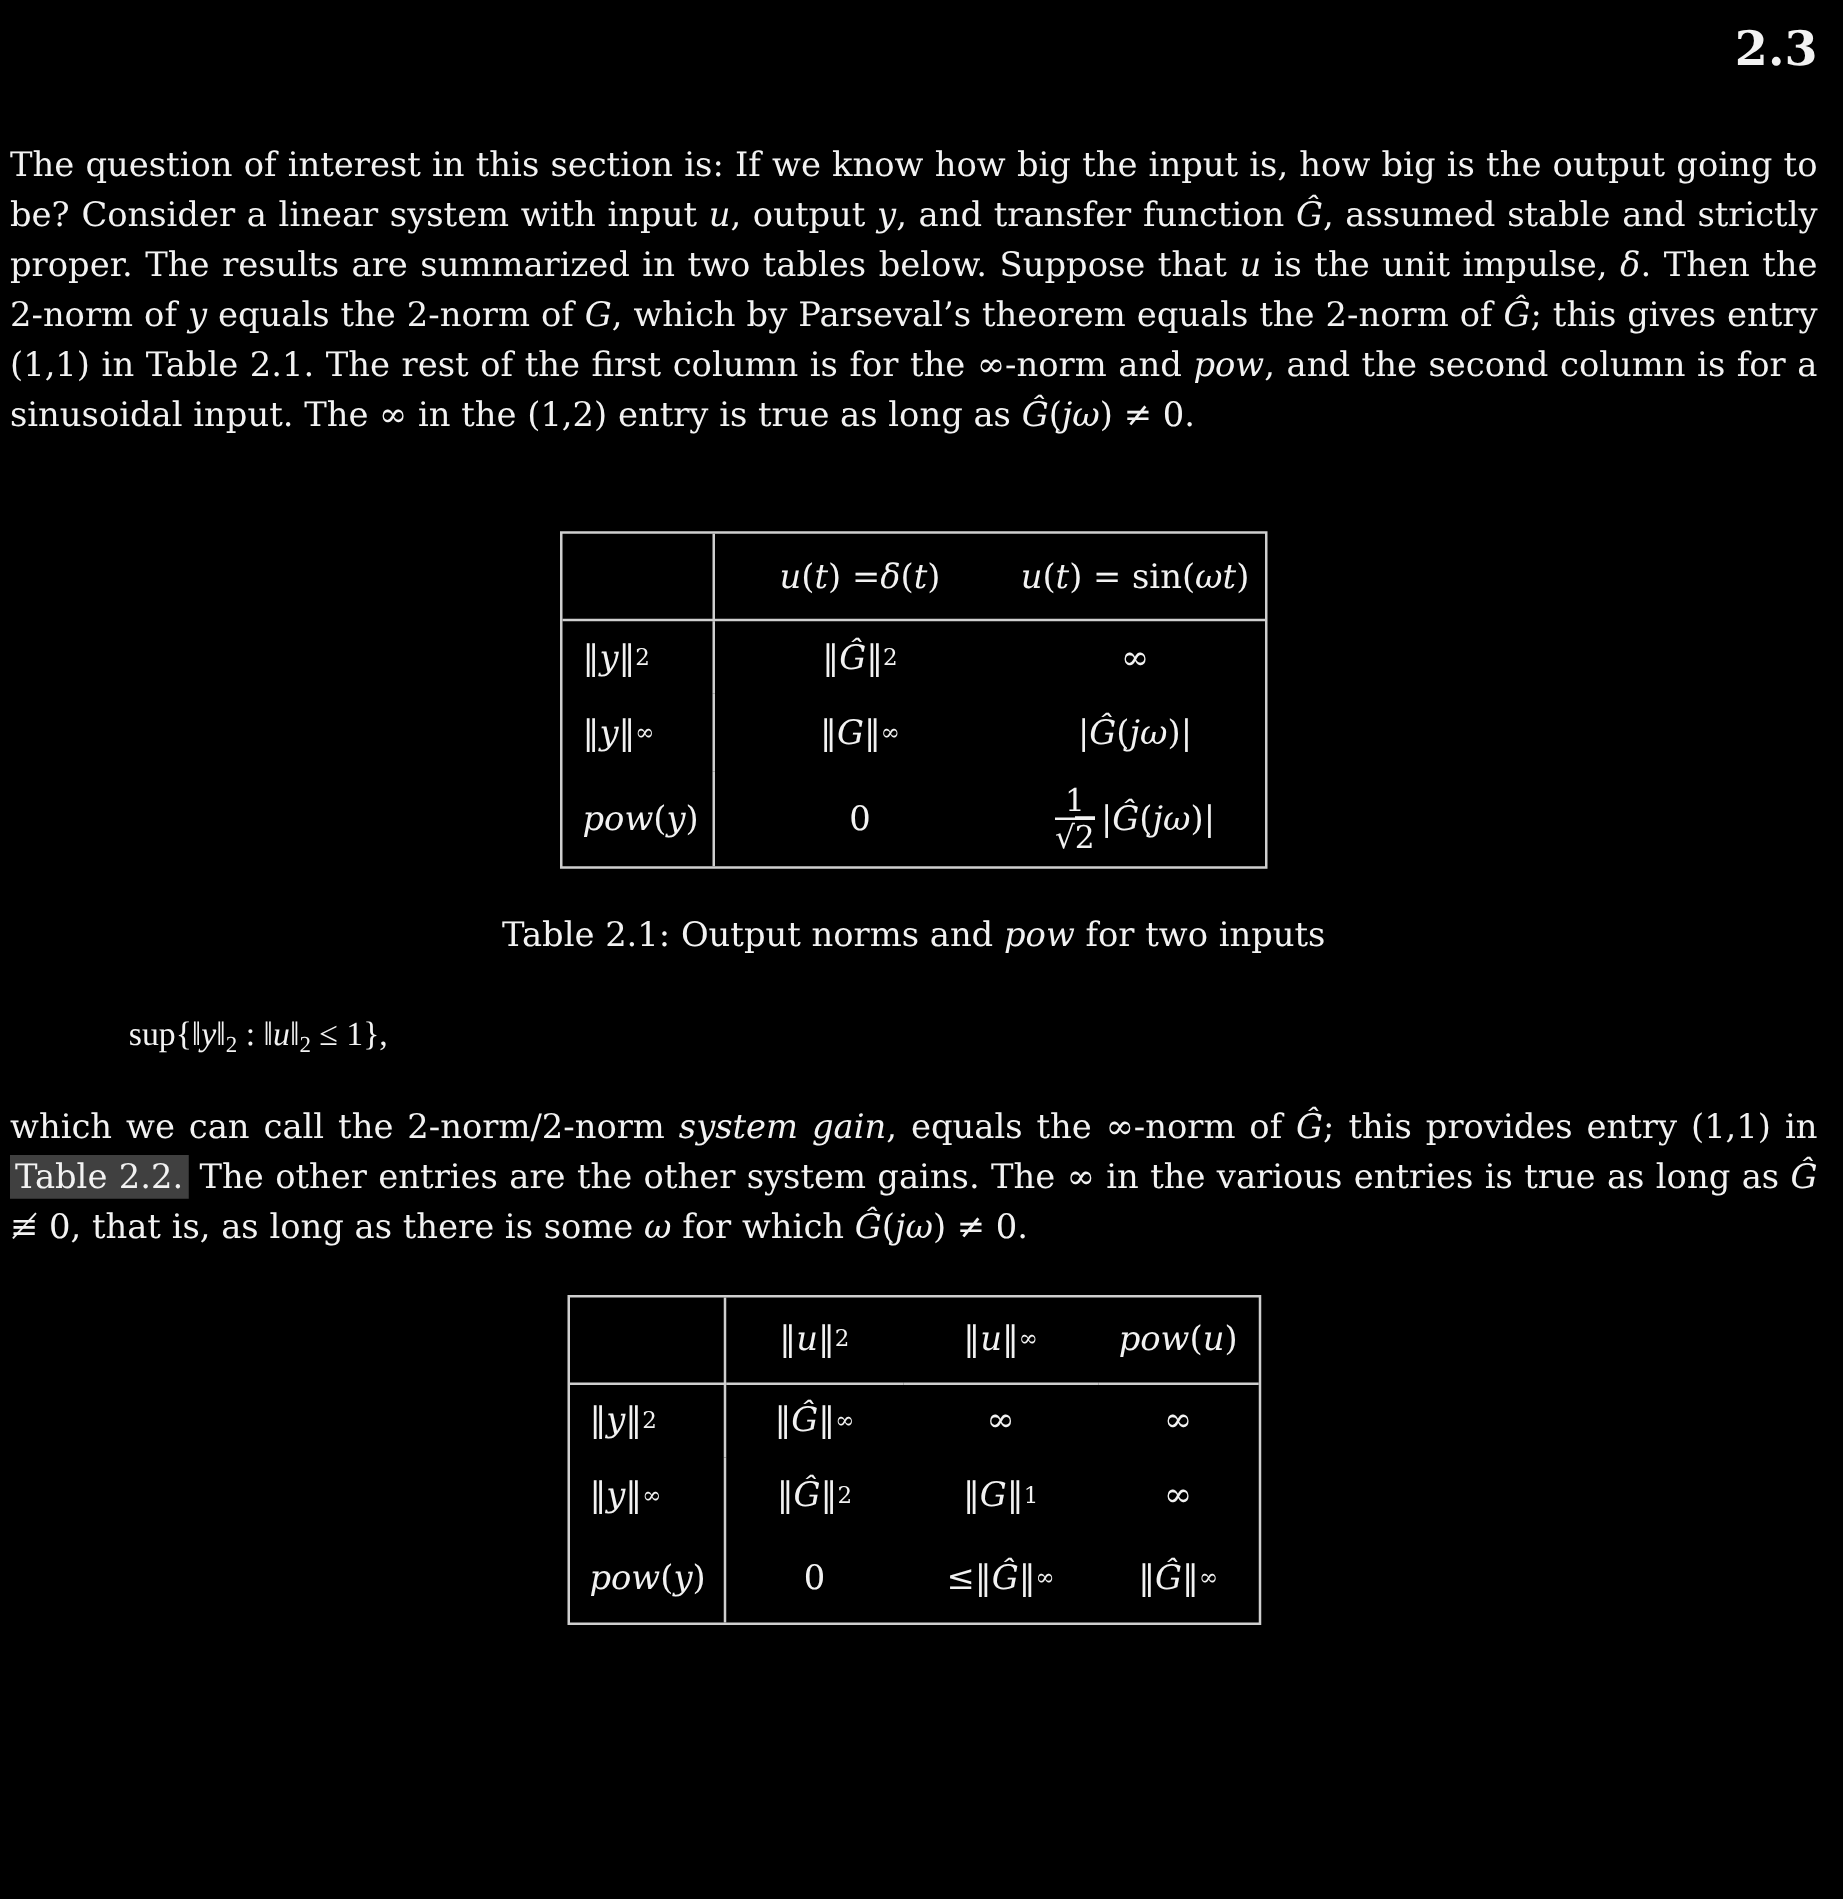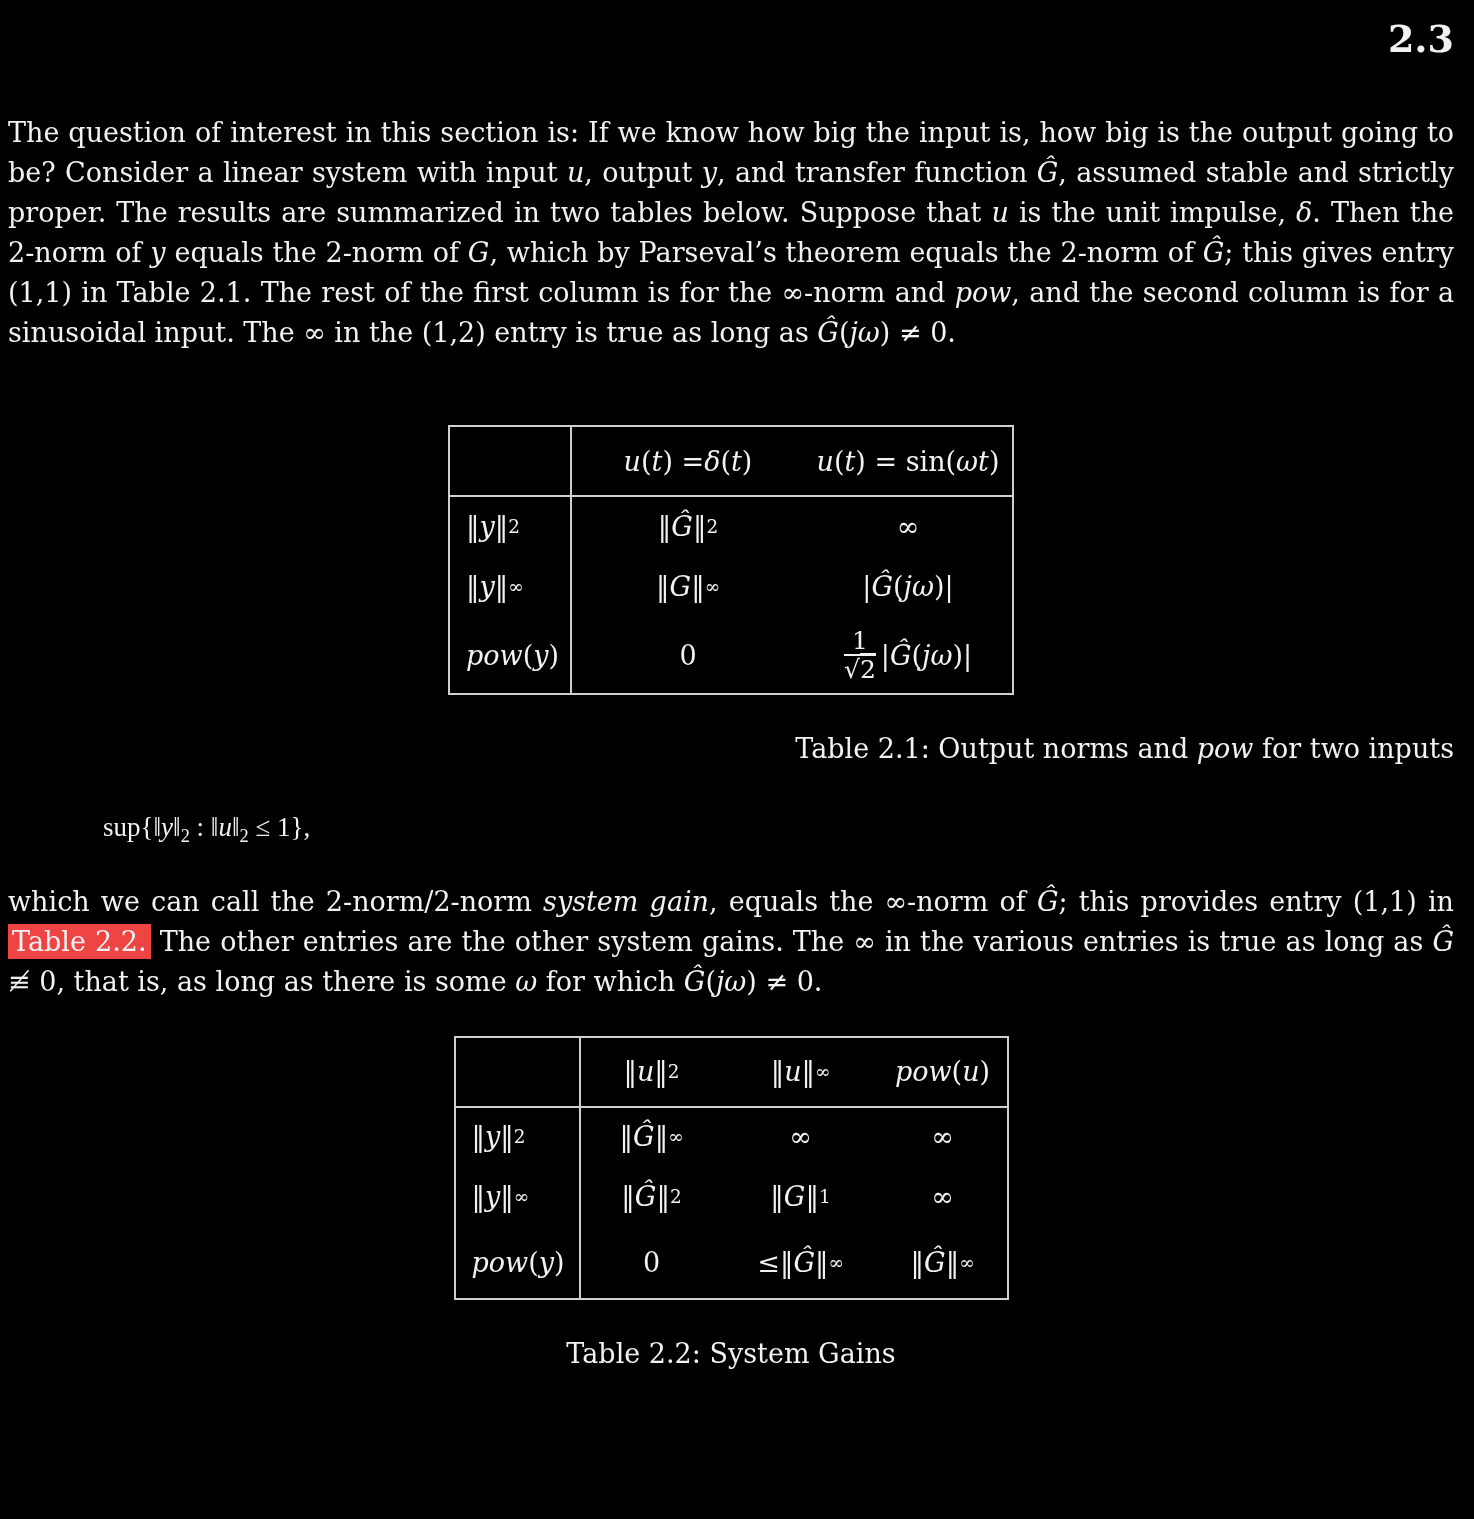--- a/index.html
+++ b/index.html
@@ -27,27 +27,27 @@
   }
   .p1 { margin-top: 51px; }
   .p2 { margin-top: 34px; text-indent: 46px; }
   .p3 { margin-top: 26px; }
   .equation {
     margin: 38px 0 0 95px;
     line-height: 40px;
     font-family: Liberation Serif, serif;
   }
   .caption { text-align: center; line-height: 40px; }
-  .cap1 { margin-top: 34px; text-align: right; }
+  .cap1 { margin-top: 34px; }
   .cap2 { margin-top: 34px; }
 
   
   .it  { font-style: italic; }
   .sub { font-size: 0.68em; vertical-align: -0.32em; }
-  .hl  { background: #ef4444; padding: 2px 4px; }
+  .hl  { background: #404040; padding: 2px 4px; }
   .ovl { border-top: 2px solid currentColor; }
 
   
   .tbl {
     display: grid;
     border: 2px solid #cfcfcf;
     margin: 0 auto;
   }
   .tbl1 {
     margin-top: 72px;
@@ -253,15 +253,14 @@
         <span class="sub">∞</span>
       </div>
     <div class="cell">
         <span>‖</span>
         <span class="it">Ĝ</span>
         <span>‖</span>
         <span class="sub">∞</span>
       </div>
   </div>
 
-  <div class="caption cap2"><span>Table 2.2: System Gains</span></div>
 
 </main>
 
 </body></html>

